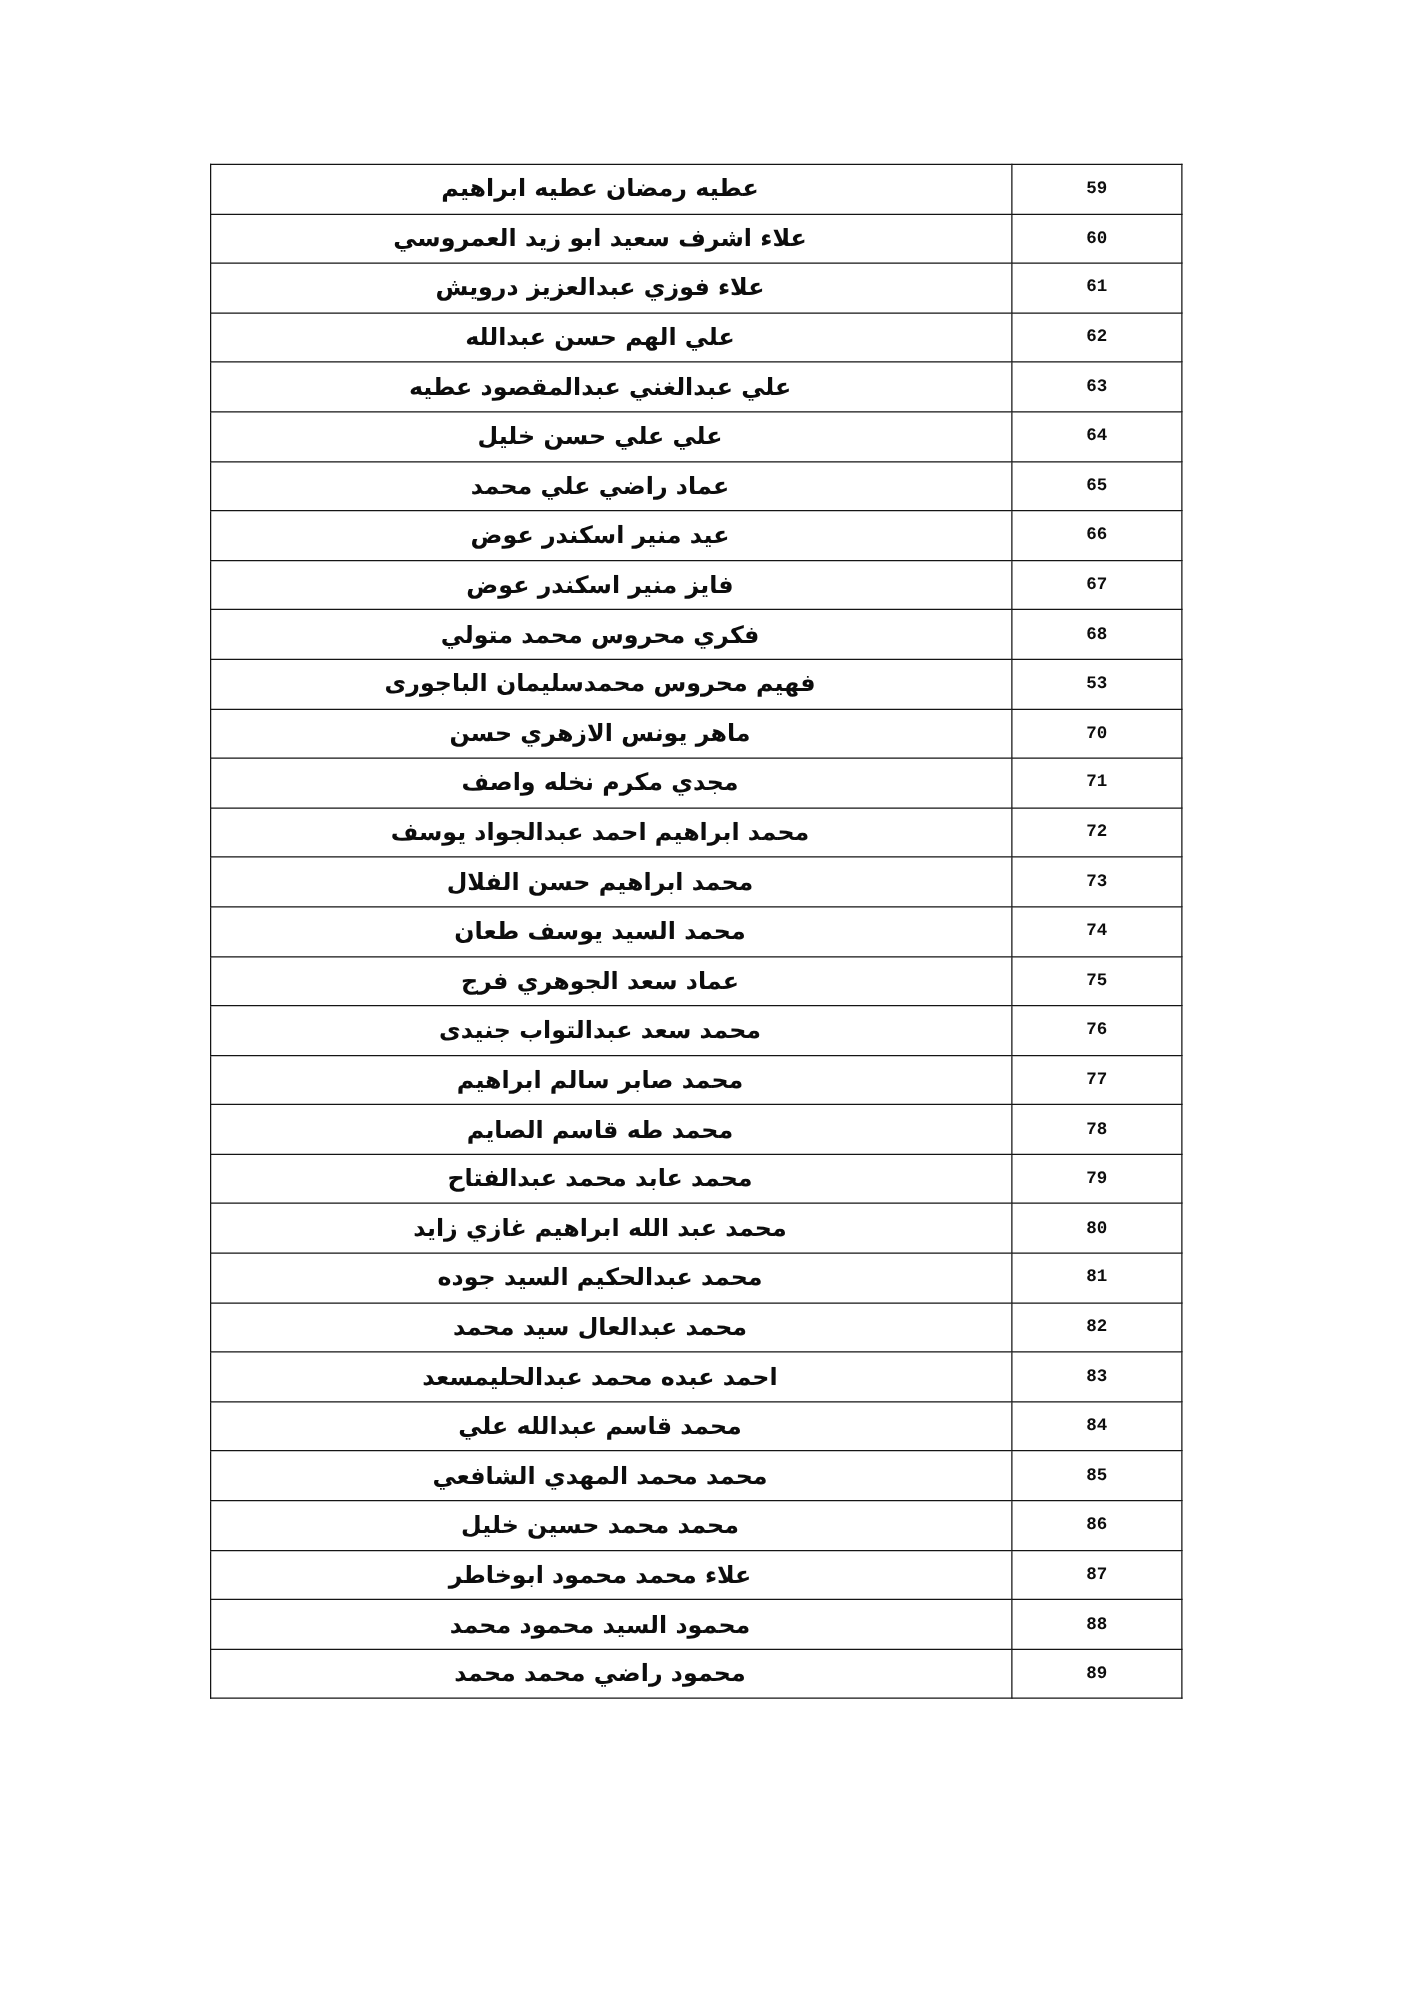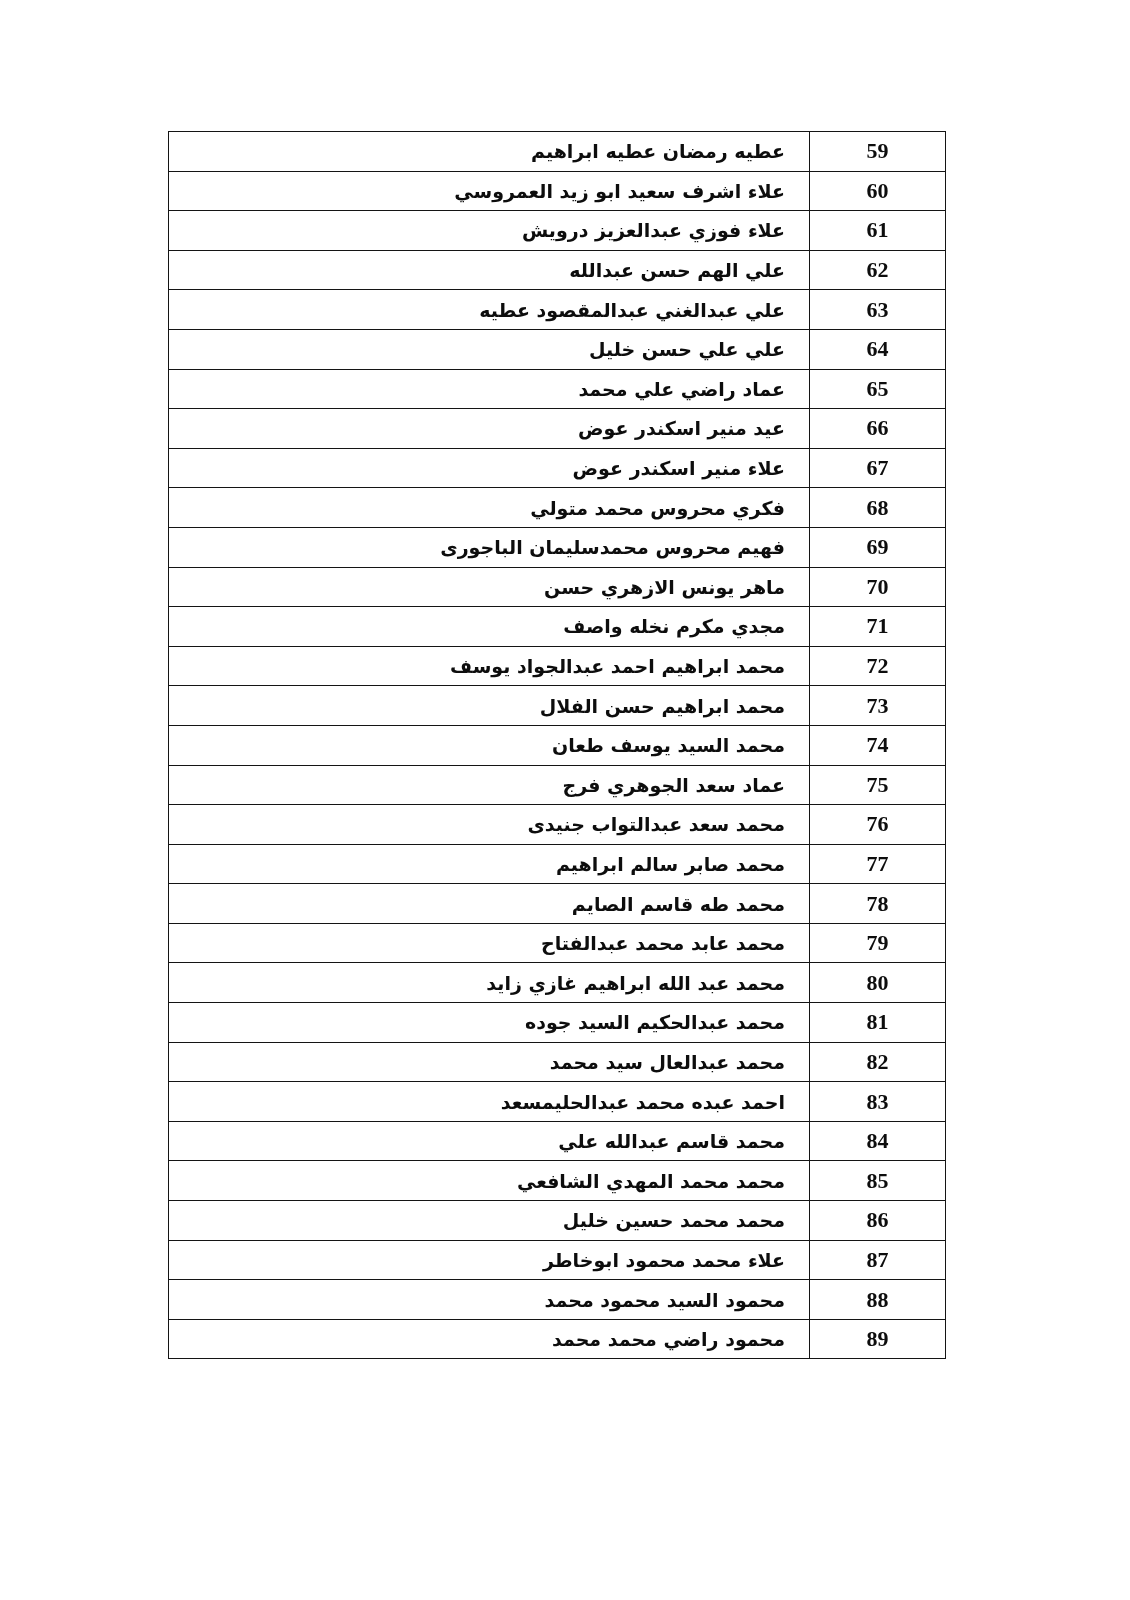--- a/index.html
+++ b/index.html
@@ -35,26 +35,26 @@
     height: 39.6px;
     box-sizing: border-box;
     vertical-align: middle;
     overflow: hidden;
     white-space: nowrap;
   }
   td.cell-number {
     width: 136px;
     text-align: center;
     font-weight: bold;
-    font-size: 22px;
+    font-size: 14px;
     color: #0d0d0d;
-    font-family: Liberation Serif, serif;
+    font-family: Liberation Mono, monospace;
   }
   td.cell-name {
-    text-align: right;
+    text-align: center;
     padding-right: 24px;
     padding-left: 6px;
     font-weight: bold;
     font-size: 19px;
     color: #0d0d0d;
     font-family: "DejaVu Sans", sans-serif;
   }
 </style>
 </head>
 <body>
@@ -97,30 +97,30 @@
     <td class="cell-name">عماد راضي علي محمد</td>
   </tr>
 
   <tr>
     <td class="cell-number">66</td>
     <td class="cell-name">عيد منير اسكندر عوض</td>
   </tr>
 
   <tr>
     <td class="cell-number">67</td>
-    <td class="cell-name">علاء منير اسكندر عوض</td>
+    <td class="cell-name">فايز منير اسكندر عوض</td>
   </tr>
 
   <tr>
     <td class="cell-number">68</td>
     <td class="cell-name">فكري محروس محمد متولي</td>
   </tr>
 
   <tr>
-    <td class="cell-number">69</td>
+    <td class="cell-number">53</td>
     <td class="cell-name">فهيم محروس محمدسليمان الباجورى</td>
   </tr>
 
   <tr>
     <td class="cell-number">70</td>
     <td class="cell-name">ماهر يونس الازهري حسن</td>
   </tr>
 
   <tr>
     <td class="cell-number">71</td>

